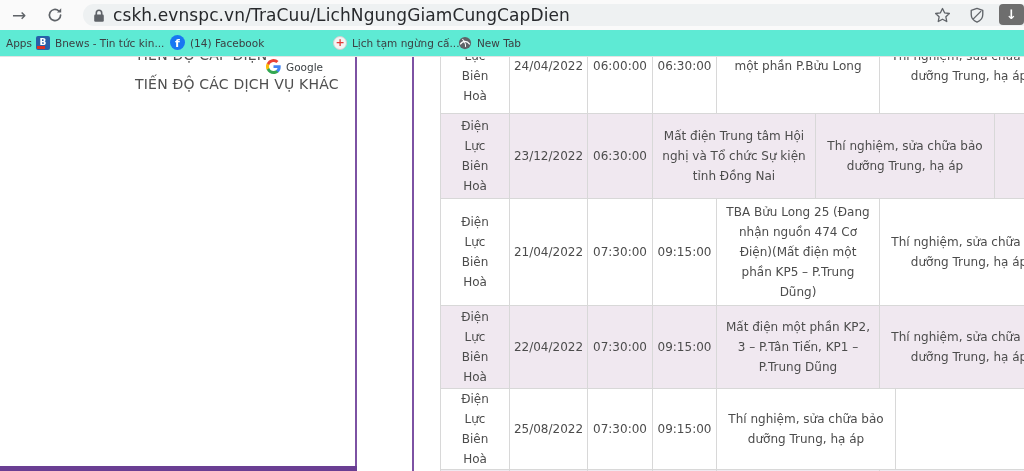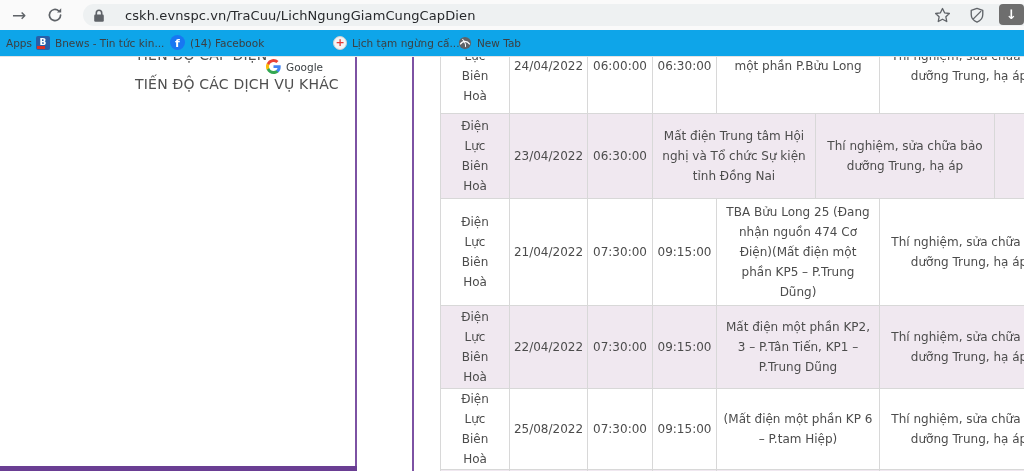--- a/index.html
+++ b/index.html
@@ -10,27 +10,27 @@
     -webkit-font-smoothing:antialiased;
   }
   
   .chrome{position:absolute;top:0;left:0;width:1024px;height:56px;z-index:10;}
   .toolbar{position:absolute;top:0;left:0;width:1024px;height:30px;background:#fafafa;}
   .nav-btn{position:absolute;top:3px;width:26px;height:24px;display:flex;align-items:center;justify-content:center;color:#5f6368;cursor:pointer;}
   .nav-btn.fwd{left:6px;font-size:17px;}
   .nav-btn.reload{left:42px;}
   .omnibox{position:absolute;top:4px;left:83px;right:-20px;height:22px;background:#eef1f2;border-radius:12px;display:flex;align-items:center;padding-left:10px;}
   .lock{display:flex;align-items:center;margin-right:8px;}
-  .url{font-size:13px;color:#27292c;letter-spacing:0.1px;white-space:nowrap;margin-left:12px;}
+  .url{font-size:17px;color:#27292c;letter-spacing:0.1px;white-space:nowrap;}
   .tb-icon{position:absolute;top:5px;width:22px;height:20px;display:flex;align-items:center;justify-content:center;}
   .tb-star{left:931px;}
   .tb-shield{left:966px;}
   .dl-btn{position:absolute;top:4px;left:999px;width:25px;height:21px;background:var(--download-gray,#6e6e6e);border-radius:4px;display:flex;align-items:center;justify-content:center;}
   .dl-btn span{color:#fff;font-size:13px;font-weight:bold;line-height:1;}
-  .bookmarks{position:absolute;top:30px;left:0;width:1024px;height:26px;background:#0ea5e9;border-bottom:1px solid #e3e3e3;}
+  .bookmarks{position:absolute;top:30px;left:0;width:1024px;height:26px;background:#5eead4;border-bottom:1px solid #e3e3e3;}
   .bm-label{font-size:10.5px;color:#3c4043;white-space:nowrap;}
   .bm-apps{position:absolute;left:6px;top:0;height:25px;display:flex;align-items:center;cursor:pointer;}
   .bm{position:absolute;top:0;height:25px;display:flex;align-items:center;gap:5px;cursor:pointer;}
   .bm-bnews{left:36px;} .bm-fb{left:170px;} .bm-google{left:266px;margin-top:24px;} .bm-evn{left:333px;} .bm-newtab{left:458px;}
   .fav-bnews{position:relative;width:14px;height:14px;background:#2660a8;border-radius:2px;display:flex;align-items:center;justify-content:center;}
   .fav-bnews b{color:#fff;font-size:9px;line-height:1;}
   .fav-bnews i{position:absolute;left:1px;bottom:1px;width:8px;height:3px;background:#d93025;}
   .fav-fb{width:15px;height:15px;border-radius:50%;background:var(--facebook-blue,#1877f2);display:flex;align-items:center;justify-content:center;}
   .fav-fb span{color:#fff;font-size:11px;font-weight:bold;line-height:1;margin-top:2px;}
   .fav-evn{width:14px;height:14px;border-radius:50%;background:#f4f4f4;border:1px solid #cfcfcf;box-sizing:border-box;display:flex;align-items:center;justify-content:center;}
@@ -77,21 +77,21 @@
     <div class="row r1">
       <div class="cell c-unit">Điện Lực Biên Hoà</div>
       <div class="cell c-date">24/04/2022</div>
       <div class="cell c-start">06:00:00</div>
       <div class="cell c-end">06:30:00</div>
       <div class="cell c-area">một phần P.Bửu Long</div>
       <div class="cell c-reason">Thí nghiệm, sửa chữa bảo dưỡng Trung, hạ áp</div>
     </div>
     <div class="row r2 alt">
       <div class="cell c-unit">Điện Lực Biên Hoà</div>
-      <div class="cell c-date">23/04/2022</div>
+      <div class="cell c-date">23/12/2022</div>
       <div class="cell c-start">06:30:00</div>
       <div class="cell c-area">Mất điện Trung tâm Hội nghị và Tổ chức Sự kiện tỉnh Đồng Nai</div>
       <div class="cell c-reason">Thí nghiệm, sửa chữa bảo dưỡng Trung, hạ áp</div>
     </div>
     <div class="row r3">
       <div class="cell c-unit">Điện Lực Biên Hoà</div>
       <div class="cell c-date">21/04/2022</div>
       <div class="cell c-start">07:30:00</div>
       <div class="cell c-end">09:15:00</div>
       <div class="cell c-area">TBA Bửu Long 25 (Đang nhận nguồn 474 Cơ Điện)(Mất điện một phần KP5 – P.Trung Dũng)</div>
@@ -103,21 +103,20 @@
       <div class="cell c-start">07:30:00</div>
       <div class="cell c-end">09:15:00</div>
       <div class="cell c-area">Mất điện một phần KP2, 3 – P.Tân Tiến, KP1 – P.Trung Dũng</div>
       <div class="cell c-reason">Thí nghiệm, sửa chữa bảo dưỡng Trung, hạ áp</div>
     </div>
     <div class="row r5">
       <div class="cell c-unit">Điện Lực Biên Hoà</div>
       <div class="cell c-date">25/08/2022</div>
       <div class="cell c-start">07:30:00</div>
       <div class="cell c-end">09:15:00</div>
-      <div class="cell c-area">(Mất điện một phần KP 6 – P.tam Hiệp)</div>
       <div class="cell c-reason">Thí nghiệm, sửa chữa bảo dưỡng Trung, hạ áp</div>
     </div>
     <div class="row r6 alt">
       <div class="cell c-unit"></div>
       <div class="cell c-date"></div>
       <div class="cell c-start"></div>
       <div class="cell c-end"></div>
       <div class="cell c-area"></div>
       <div class="cell c-reason"></div>
     </div>

